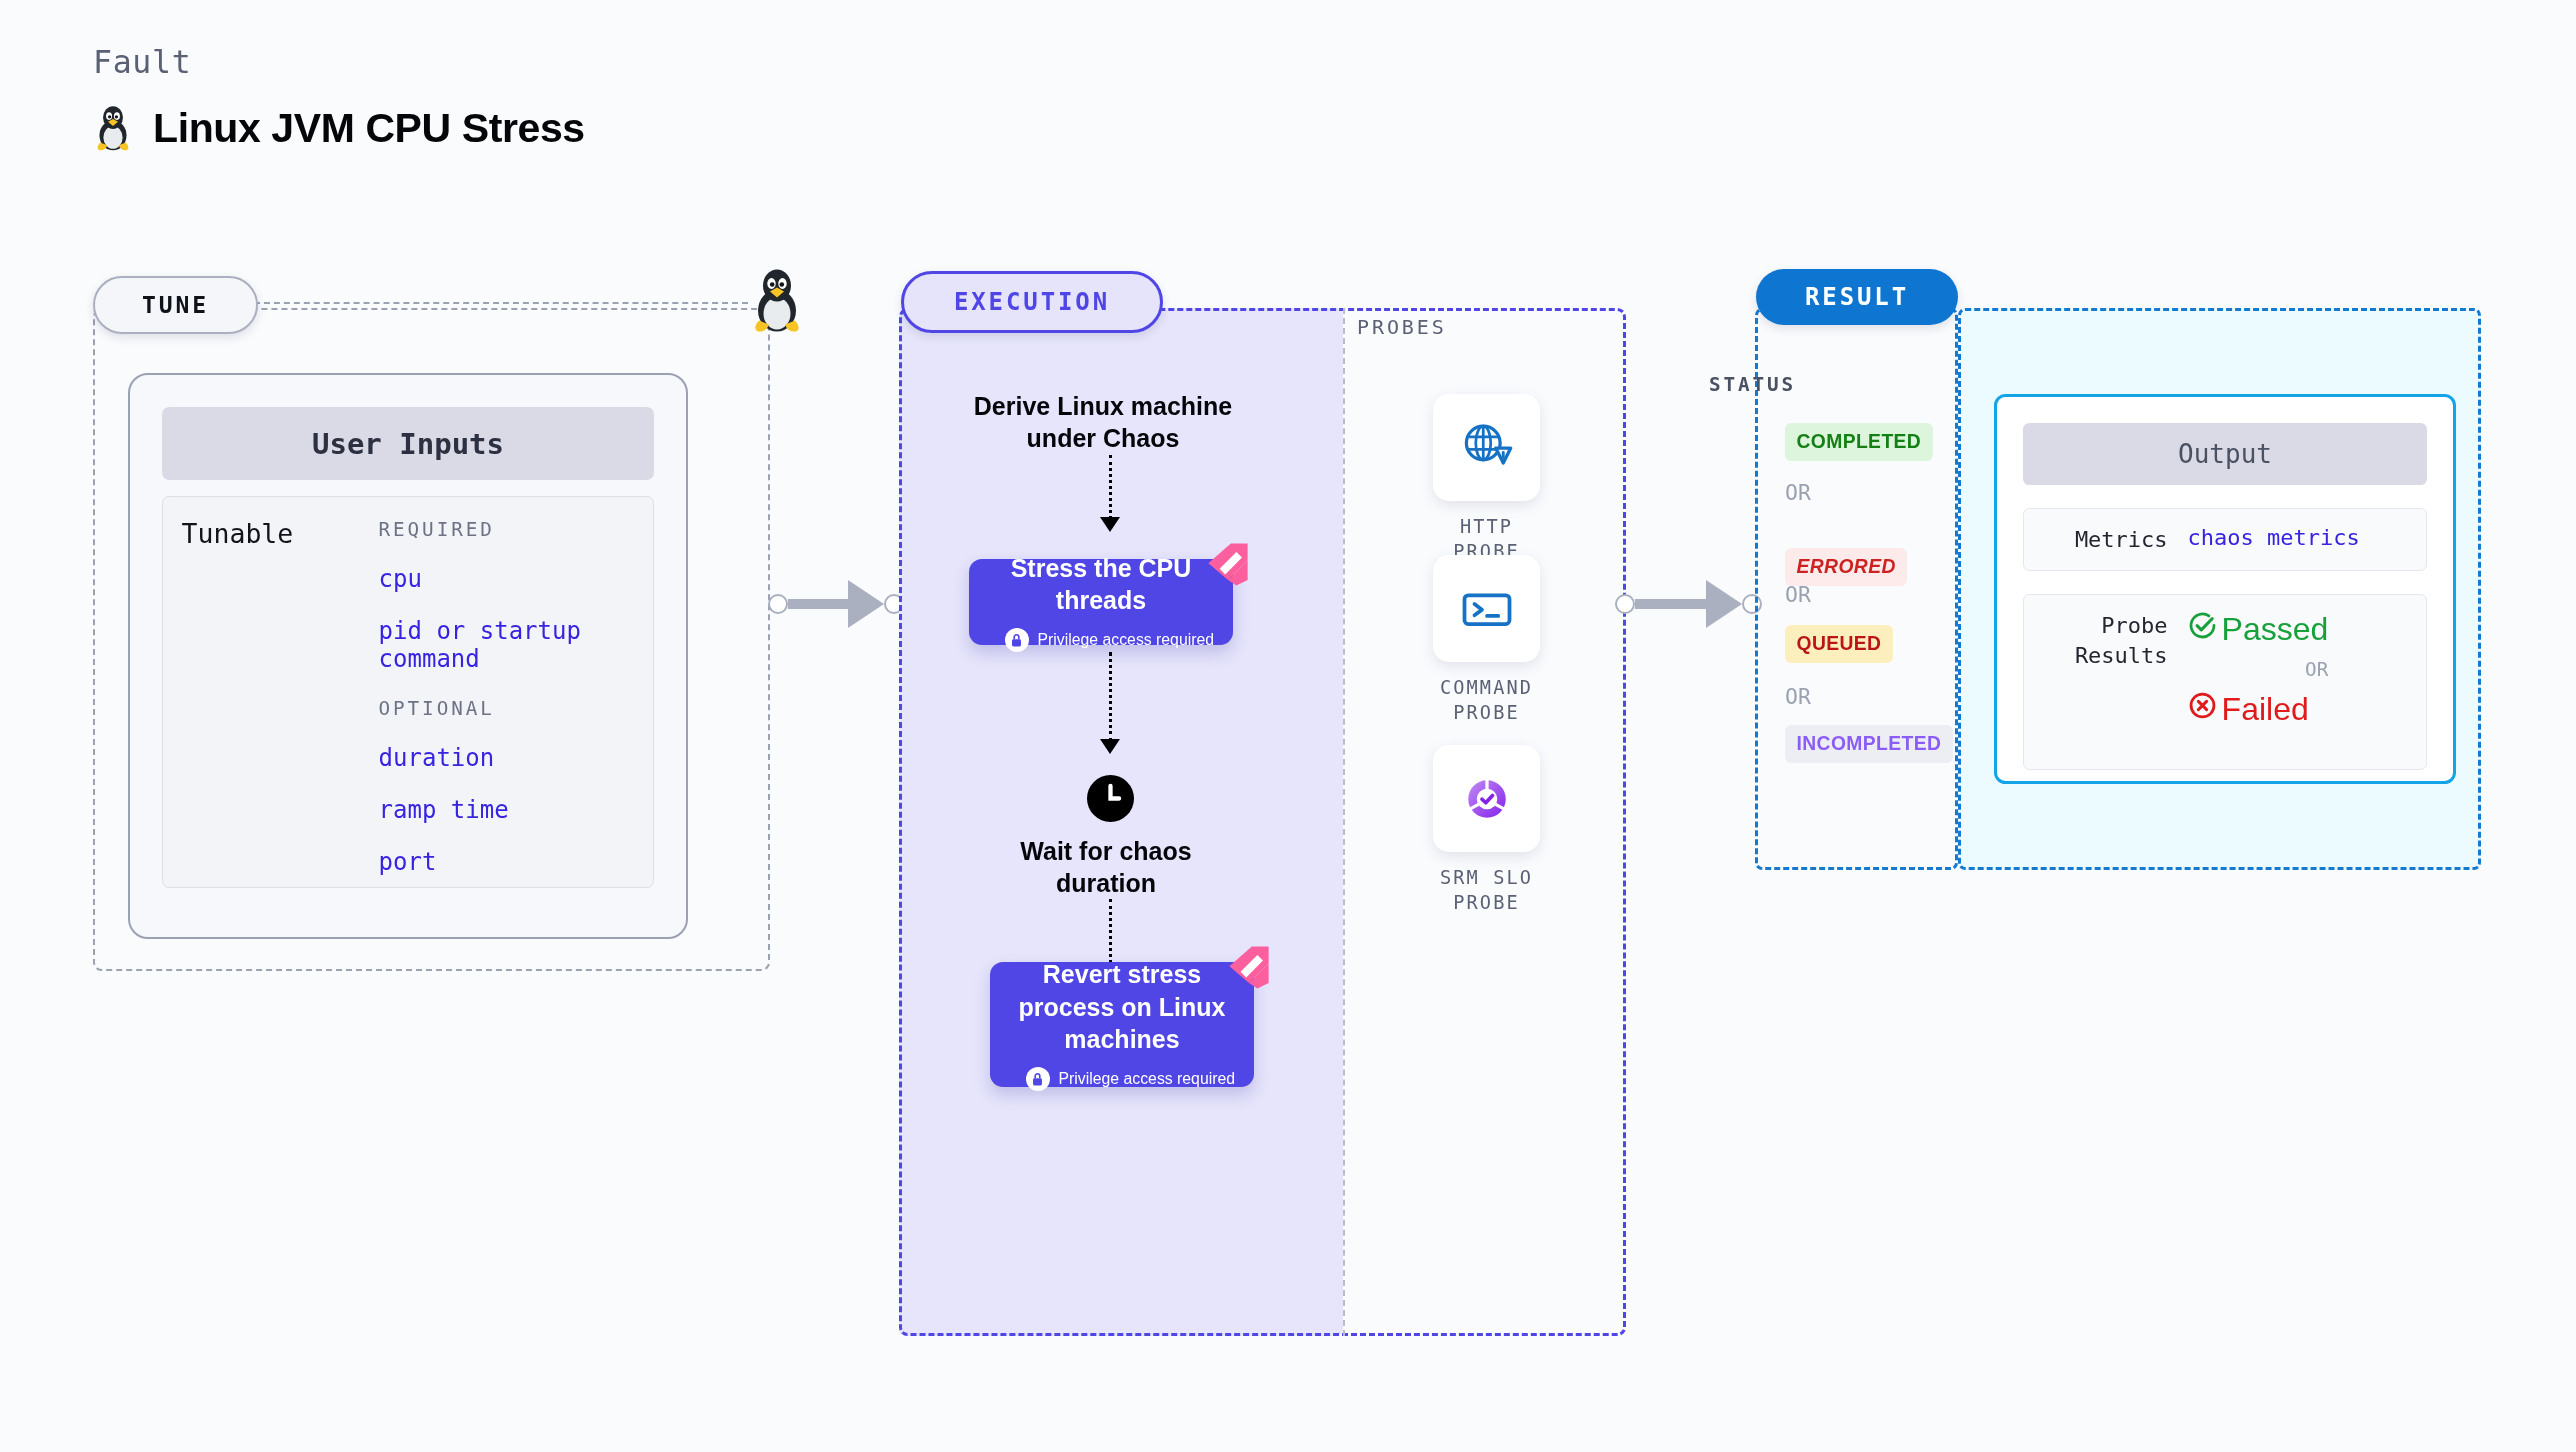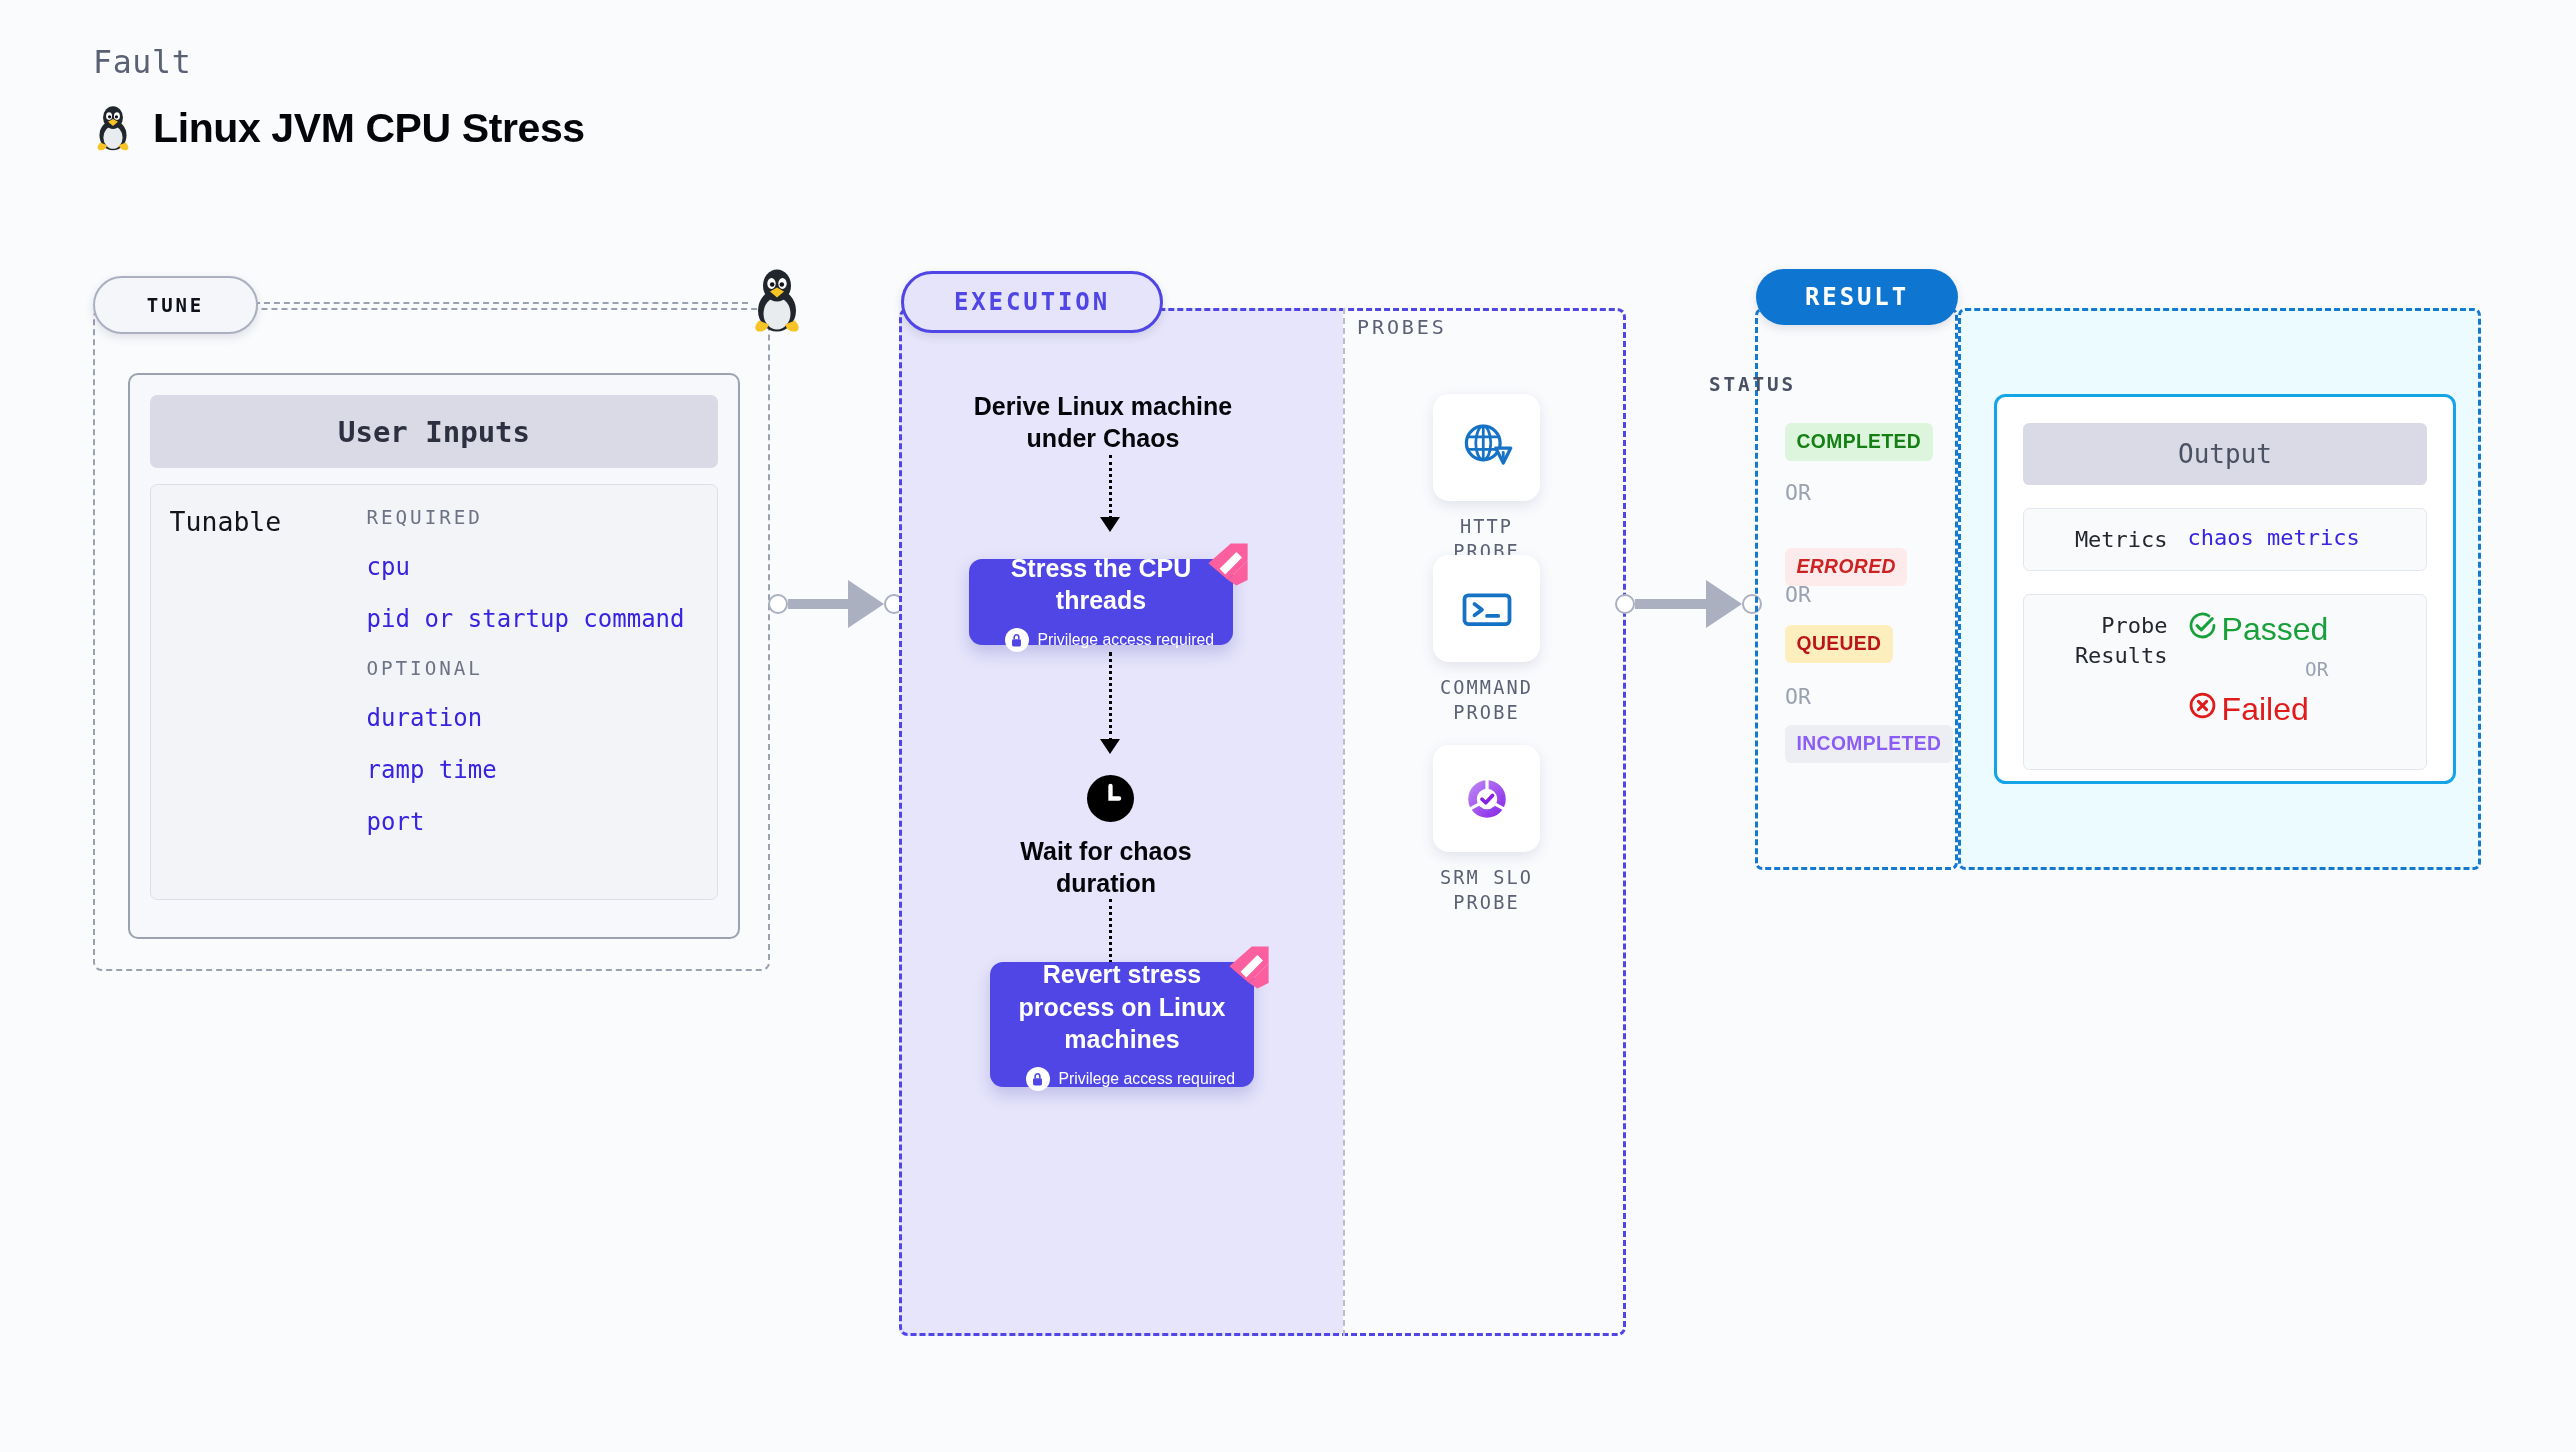--- a/index.html
+++ b/index.html
@@ -20,26 +20,26 @@
   
   .panel{position:absolute;box-sizing:border-box;}
   .badge{position:absolute;z-index:6;display:flex;align-items:center;justify-content:center;
     border-radius:716px;font-family:"DejaVu Sans Mono","Liberation Mono",monospace;
     font-weight:700;letter-spacing:2.9px;box-shadow:0 3.6px 10px rgba(40,44,80,.13);}
 
   
   #tune-panel{left:93px;top:308px;width:677px;height:663px;
     border:2.9px dashed #9aa1b1;border-radius:8.6px;background:transparent;}
   #tune-badge{left:93px;top:276px;width:161px;height:54px;background:#f4f6fa;
-    border:2.1px solid #aab0c0;color:#10121a;font-size:19px;}
+    border:2.1px solid #aab0c0;color:#10121a;font-size:23px;}
   #tux-on-border{position:absolute;left:749px;top:265px;width:56px;height:69px;z-index:7;}
 
-  #user-inputs-card{position:absolute;left:128px;top:373px;width:612px;
-    height:566px;background:#f7f8fb;border:2.9px solid #9aa1b1;border-radius:10px;
-    box-sizing:border-box;padding:20px;}
+  #user-inputs-card{position:absolute;left:128px;top:373px;width:560px;
+    height:566px;background:#f7f8fb;border:2.9px solid #9aa1b1;border-radius:20px;
+    box-sizing:border-box;padding:32px;}
   #user-inputs-head{height:73px;background:#d9dae6;border-radius:7.2px;
     display:flex;align-items:center;justify-content:center;
     font-family:"DejaVu Sans Mono","Liberation Mono",monospace;
     font-size:29px;color:#2c3040;font-weight:700;}
   #tunable-box{margin-top:15.8px;height:calc(100% - 106px);background:#f3f4f8;
     border:1.4px solid #dcdfe8;border-radius:7.2px;box-sizing:border-box;
     padding:21.5px 18.6px;display:flex;gap:29px;}
   #tunable-label{font-family:"DejaVu Sans Mono","Liberation Mono",monospace;
     font-size:26.5px;color:#12141c;width:168px;flex:none;}
   #tunable-list{flex:1;}

